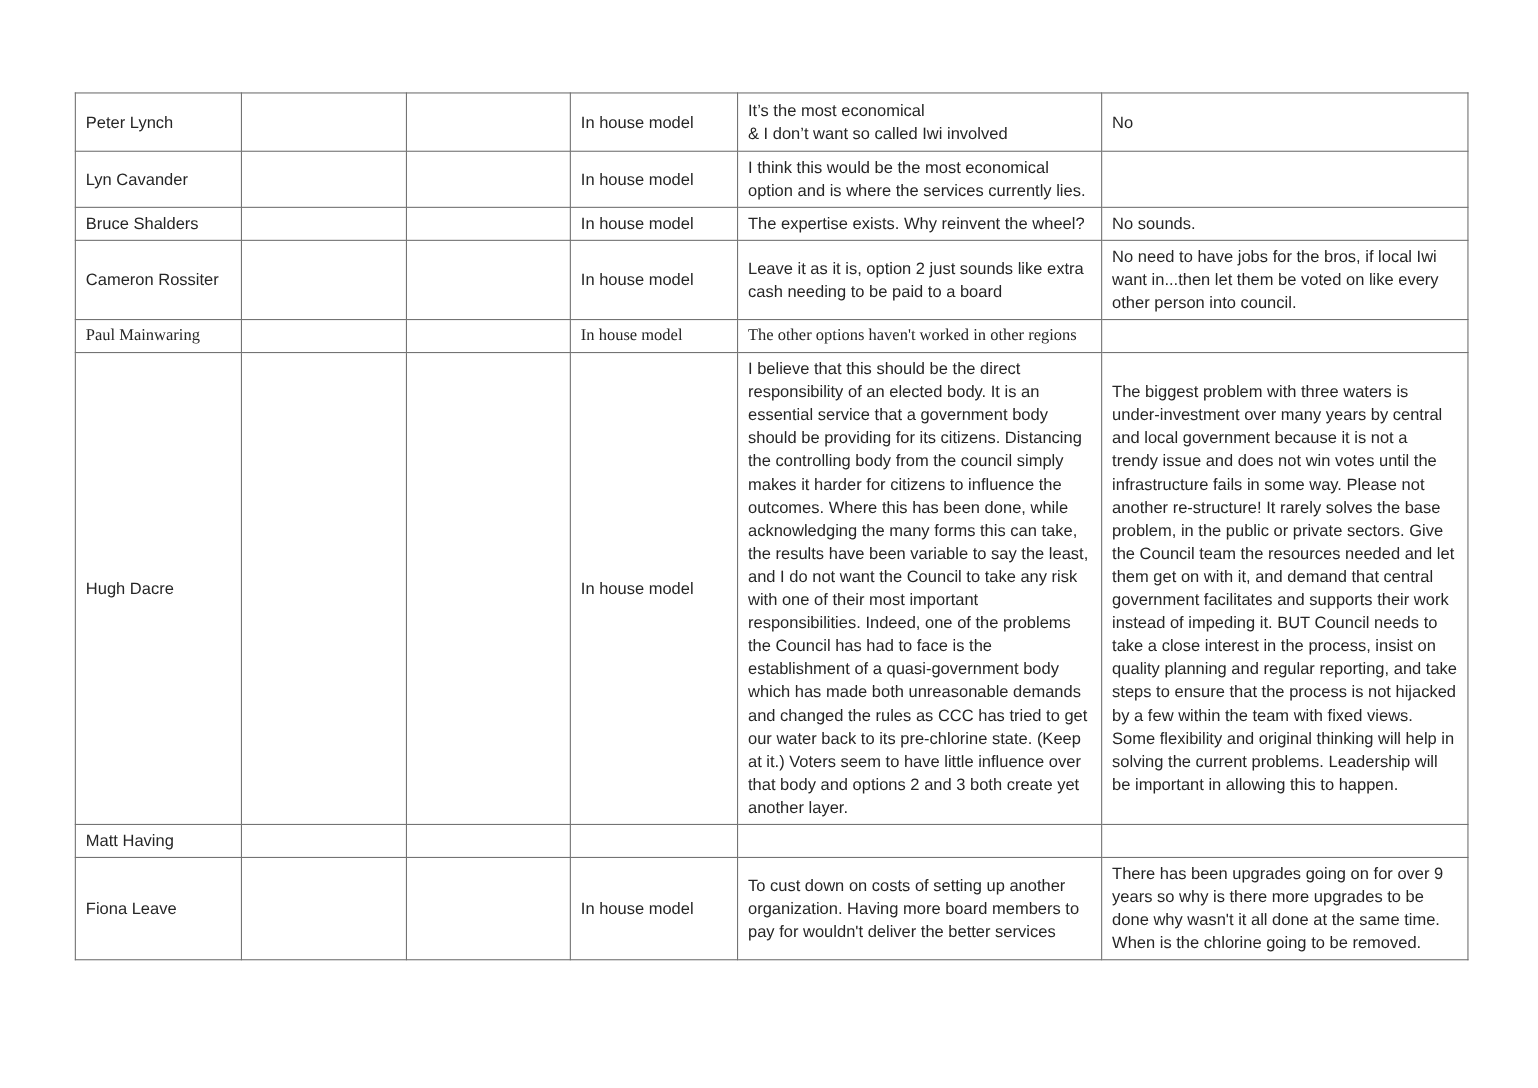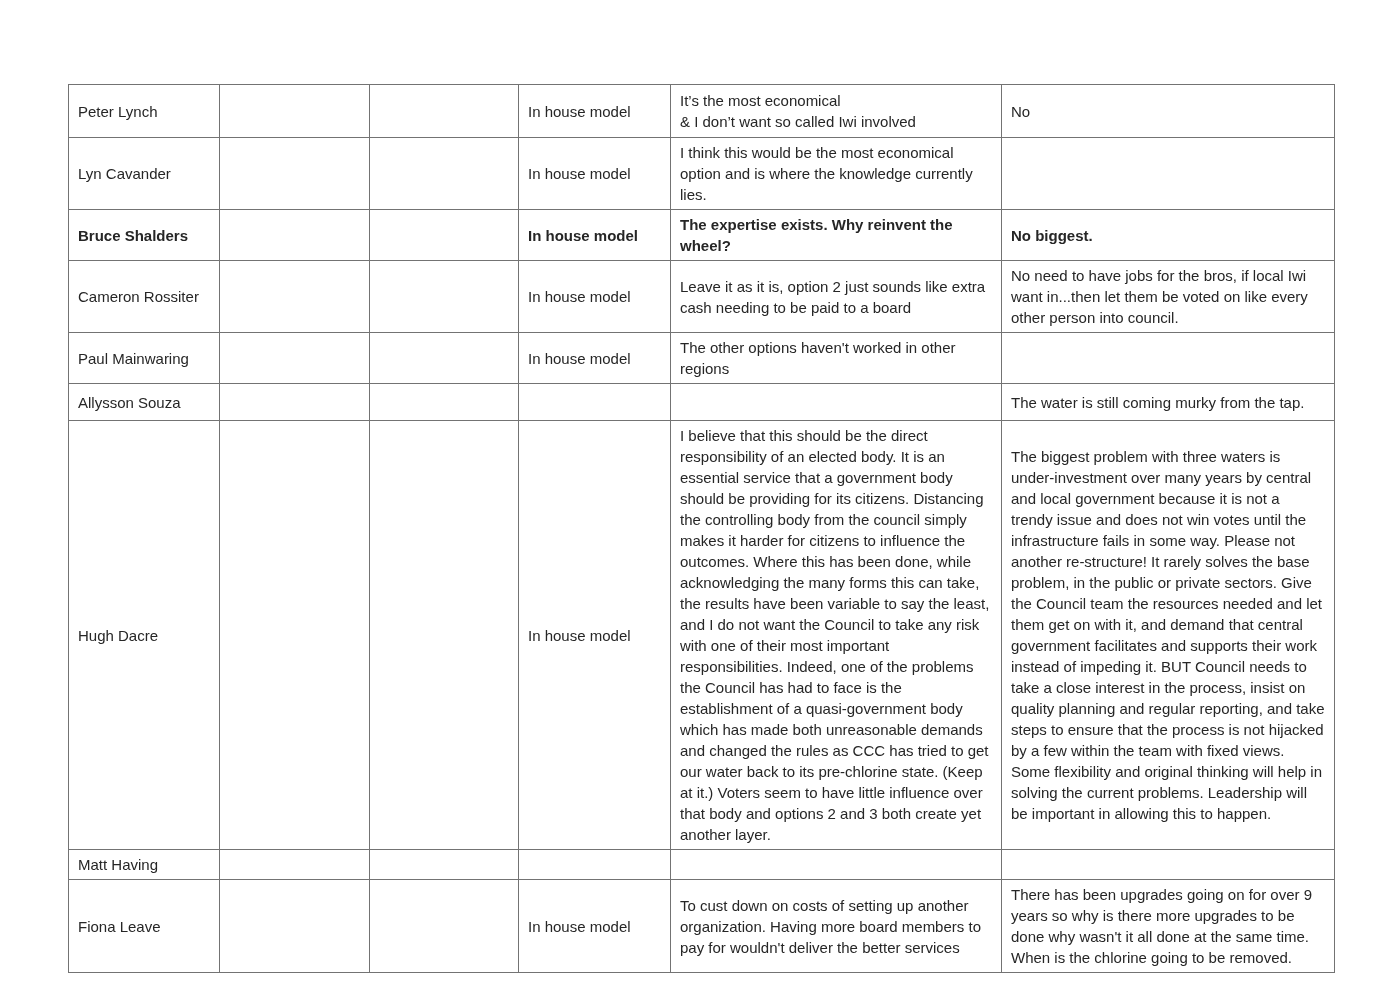--- a/index.html
+++ b/index.html
@@ -38,23 +38,23 @@
   
   col.c-name   { width: 151px; }
   col.c-blank1 { width: 150px; }
   col.c-blank2 { width: 149px; }
   col.c-model  { width: 152px; }
   col.c-reason { width: 331px; }
   col.c-comment{ width: 333px; }
   
   tr.r0 { height: 53px; }
   tr.r1 { height: 50px; }
-  tr.r2 { height: 30px; font-weight: bold; }
+  tr.r2 { height: 30px; }
   tr.r3 { height: 66px; }
-  tr.r4 { height: 30px; }
+  tr.r4 { height: 30px; font-family: Liberation Serif, serif; }
   tr.r5 { height: 37px; }
   tr.r6 { height: 358px; }
   tr.r7 { height: 29px; }
   tr.r8 { height: 33px; }
   tr.r9 { height: 93px; }
 </style>
 </head>
 <body>
 
 <div class="page">
@@ -75,54 +75,46 @@
         <td>In house model</td>
         <td>It’s the most economical
 &amp; I don’t want so called Iwi involved</td>
         <td>No</td>
       </tr>
       <tr class="r1">
         <td>Lyn Cavander</td>
         <td></td>
         <td></td>
         <td>In house model</td>
-        <td>I think this would be the most economical option and is where the knowledge currently lies.</td>
+        <td>I think this would be the most economical option and is where the services currently lies.</td>
         <td></td>
       </tr>
       <tr class="r2">
         <td>Bruce Shalders</td>
         <td></td>
         <td></td>
         <td>In house model</td>
         <td>The expertise exists. Why reinvent the wheel?</td>
-        <td>No biggest.</td>
+        <td>No sounds.</td>
       </tr>
       <tr class="r3">
         <td>Cameron Rossiter</td>
         <td></td>
         <td></td>
         <td>In house model</td>
         <td>Leave it as it is, option 2 just sounds like extra cash needing to be paid to a board</td>
         <td>No need to have jobs for the bros, if local Iwi want in...then let them be voted on like every other person into council.</td>
       </tr>
       <tr class="r4">
         <td>Paul Mainwaring</td>
         <td></td>
         <td></td>
         <td>In house model</td>
         <td>The other options haven't worked in other regions</td>
         <td></td>
-      </tr>
-      <tr class="r5">
-        <td>Allysson Souza</td>
-        <td></td>
-        <td></td>
-        <td></td>
-        <td></td>
-        <td>The water is still coming murky from the tap.</td>
       </tr>
       <tr class="r6">
         <td>Hugh Dacre</td>
         <td></td>
         <td></td>
         <td>In house model</td>
         <td>I believe that this should be the direct responsibility of an elected body. It is an essential service that a government body should be providing for its citizens. Distancing the controlling body from the council simply makes it harder for citizens to influence the outcomes. Where this has been done, while acknowledging the many forms this can take, the results have been variable to say the least, and I do not want the Council to take any risk with one of their most important responsibilities. Indeed, one of the problems the Council has had to face is the establishment of a quasi-government body which has made both unreasonable demands and changed the rules as CCC has tried to get our water back to its pre-chlorine state. (Keep at it.) Voters seem to have little influence over that body and options 2 and 3 both create yet another layer.</td>
         <td>The biggest problem with three waters is under-investment over many years by central and local government because it is not a trendy issue and does not win votes until the infrastructure fails in some way. Please not another re-structure! It rarely solves the base problem, in the public or private sectors. Give the Council team the resources needed and let them get on with it, and demand that central government facilitates and supports their work instead of impeding it. BUT Council needs to take a close interest in the process, insist on quality planning and regular reporting, and take steps to ensure that the process is not hijacked by a few within the team with fixed views. Some flexibility and original thinking will help in solving the current problems. Leadership will be important in allowing this to happen.</td>
       </tr>
       <tr class="r7">

